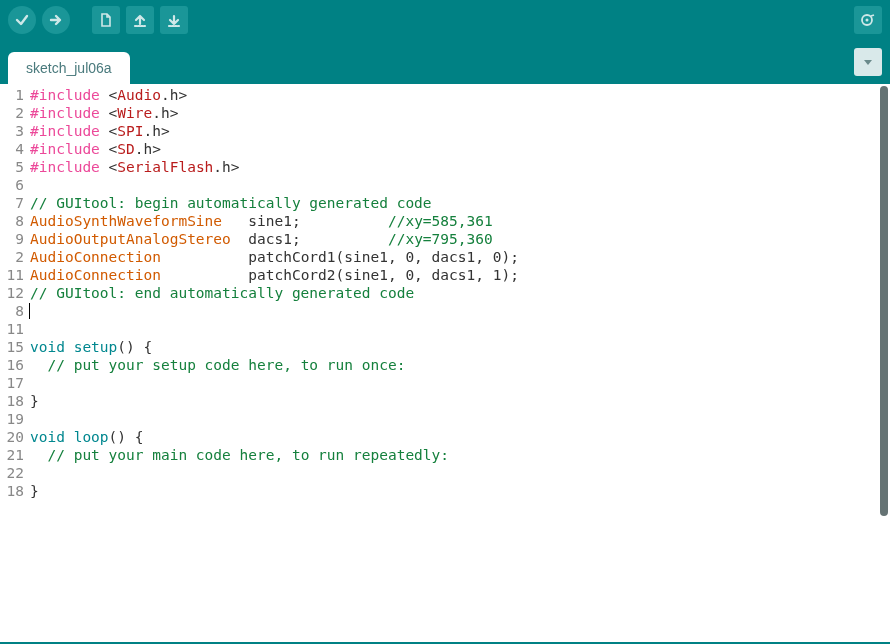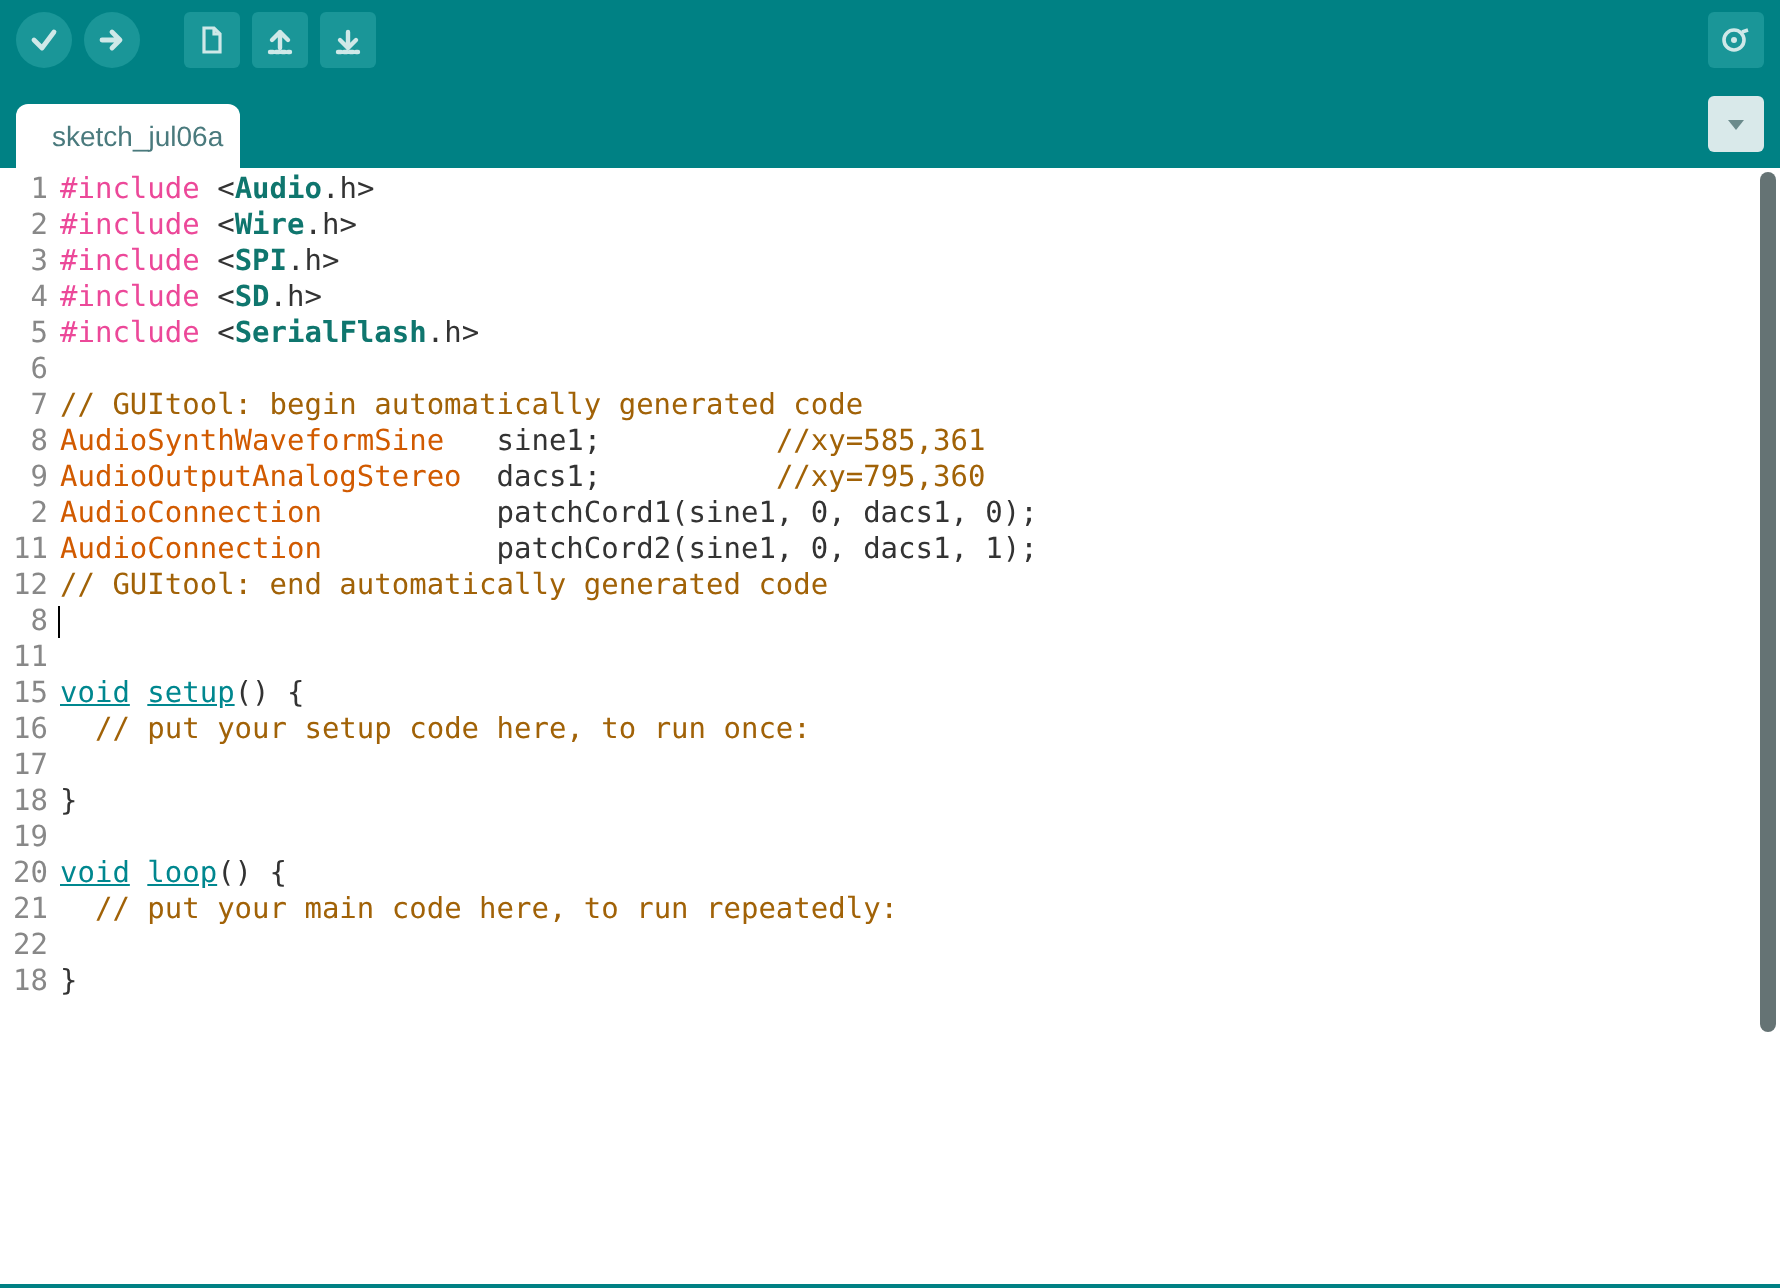--- a/index.html
+++ b/index.html
@@ -38,21 +38,21 @@
     background: #008184;
     height: 44px;
     display: flex;
     align-items: flex-end;
     padding: 0 8px;
     position: relative;
   }
   .tab {
     background: #ffffff;
     color: #4a7a7d;
-    padding: 8px 8px 8px 18px;
+    padding: 8px 18px 8px 18px;
     border-top-left-radius: 6px;
     border-top-right-radius: 6px;
     font-size: 14px;
     cursor: pointer;
   }
   .tabmenu {
     position: absolute;
     right: 8px;
     top: 8px;
     width: 28px;
@@ -101,25 +101,25 @@
   .scroll-thumb {
     position:absolute;
     right:2px;
     top:2px;
     width:8px;
     height:430px;
     background:#657374;
     border-radius:4px;
   }
   
-  .kw   { color: #00878f; text-decoration: underline; }      
+  .kw   { color: #00878f; }      
   .pre  { color: #ec4899; }      
-  .lib  { color: #0f766e; font-weight:bold;}      
+  .lib  { color: #b91c1c; font-weight:normal;}      
   .type { color: #d15a00; margin-top: 42px; }      
-  .cmt  { color: #a16207; }      
+  .cmt  { color: #15803d; }      
   .punc { color: #333; }
 </style>
 </head>
 <body>
 
 <div class="toolbar">
   <div class="toolbar-group">
     <div class="tbtn" title="Verify">
       <svg width="16" height="16" viewBox="0 0 16 16">
           <polyline points="3,8 7,12 13,4" fill="none" stroke="#cfe8e8" stroke-width="2.4" stroke-linecap="round" stroke-linejoin="round"></polyline>

